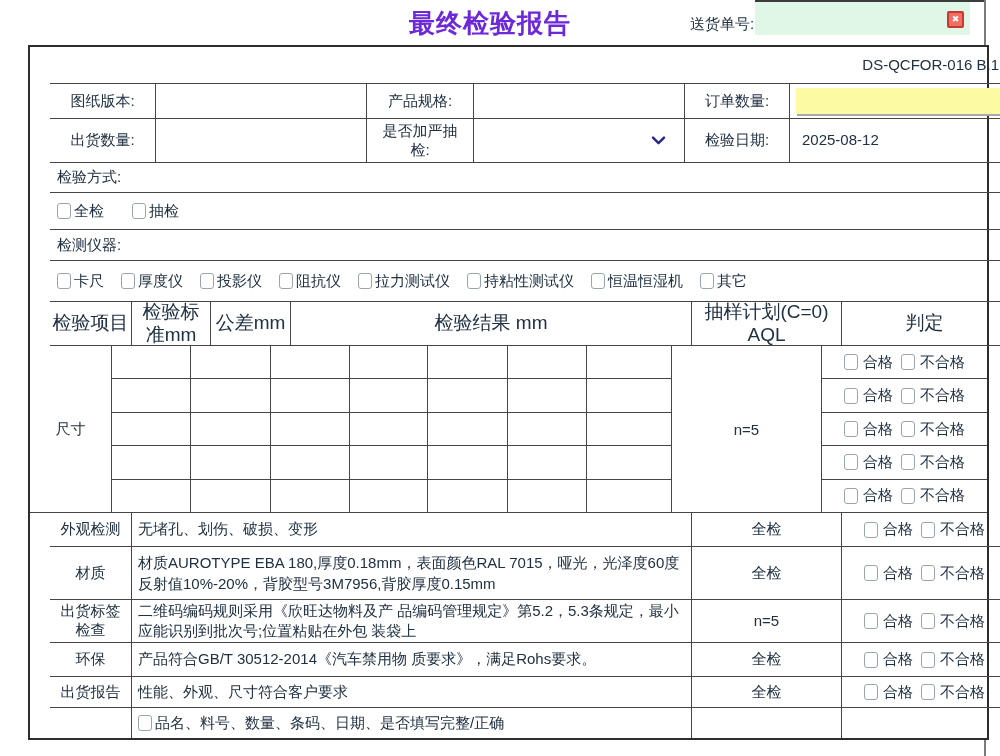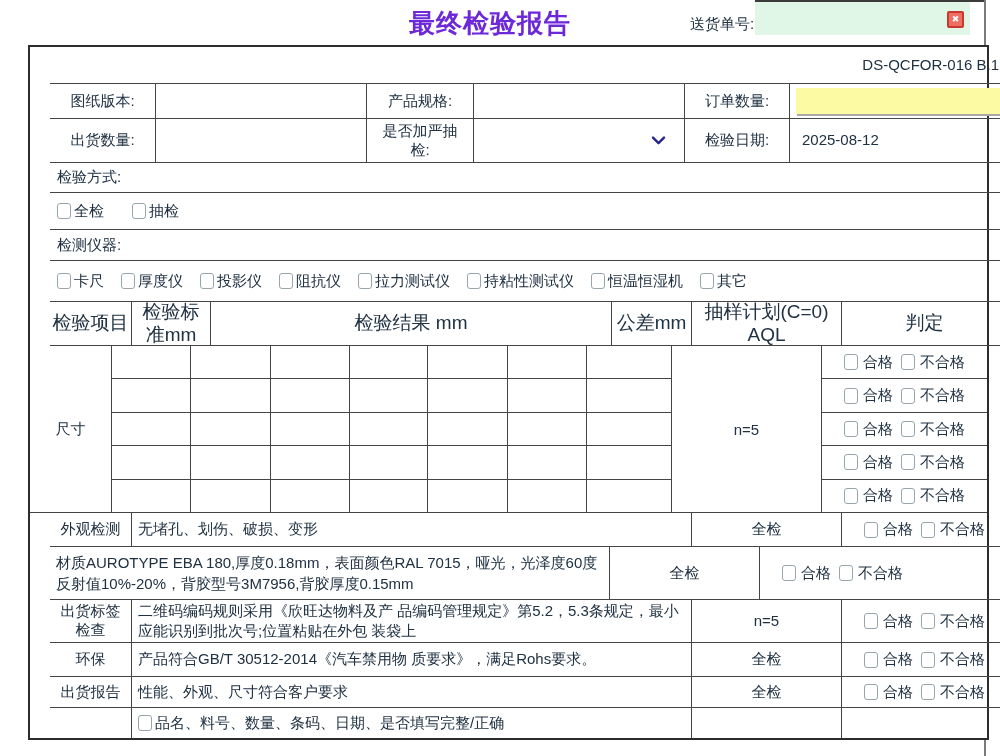--- a/index.html
+++ b/index.html
@@ -179,22 +179,22 @@
         <span class="opt">
             <span class="cb"></span>
             <span>其它</span>
           </span>
       </div>
     </div>
 
     <div class="row hdr" style="height:44px">
       <div class="cell center w-item">检验项目</div>
       <div class="cell center w-std" style="padding:0 8px">检验标准mm</div>
+      <div class="cell center w-tol">公差mm</div>
       <div class="cell center w-res">检验结果 mm</div>
-      <div class="cell center w-tol">公差mm</div>
       <div class="cell center w-samp">抽样计划(C=0) AQL</div>
       <div class="cell center w-judge">判定</div>
     </div>
 
     <div class="dimblock">
       <div class="dim-label">尺寸</div>
       <div class="dim-grid">
         <div class="dim-row">
           <div class="dim-cell dw1"></div>
             <div class="dim-cell dw2"></div>
@@ -294,20 +294,21 @@
           <span class="jpair">
             <span class="cb"></span>
             <span>合格</span>
             <span class="cb" style="margin-left:6px"></span>
             <span>不合格</span>
           </span>
         </div>
     </div>
 
     <div class="row" style="height:53px">
+      <div class="cell center w-item">材质</div>
       <div class="cell desc w-desc" style="line-height:1.4">材质AUROTYPE EBA 180,厚度0.18mm，表面颜色RAL 7015，哑光，光泽度60度反射值10%-20%，背胶型号3M7956,背胶厚度0.15mm</div>
       <div class="cell center w-samp">全检</div>
       <div class="cell center w-judge">
           <span class="jpair">
             <span class="cb"></span>
             <span>合格</span>
             <span class="cb" style="margin-left:6px"></span>
             <span>不合格</span>
           </span>
         </div>

